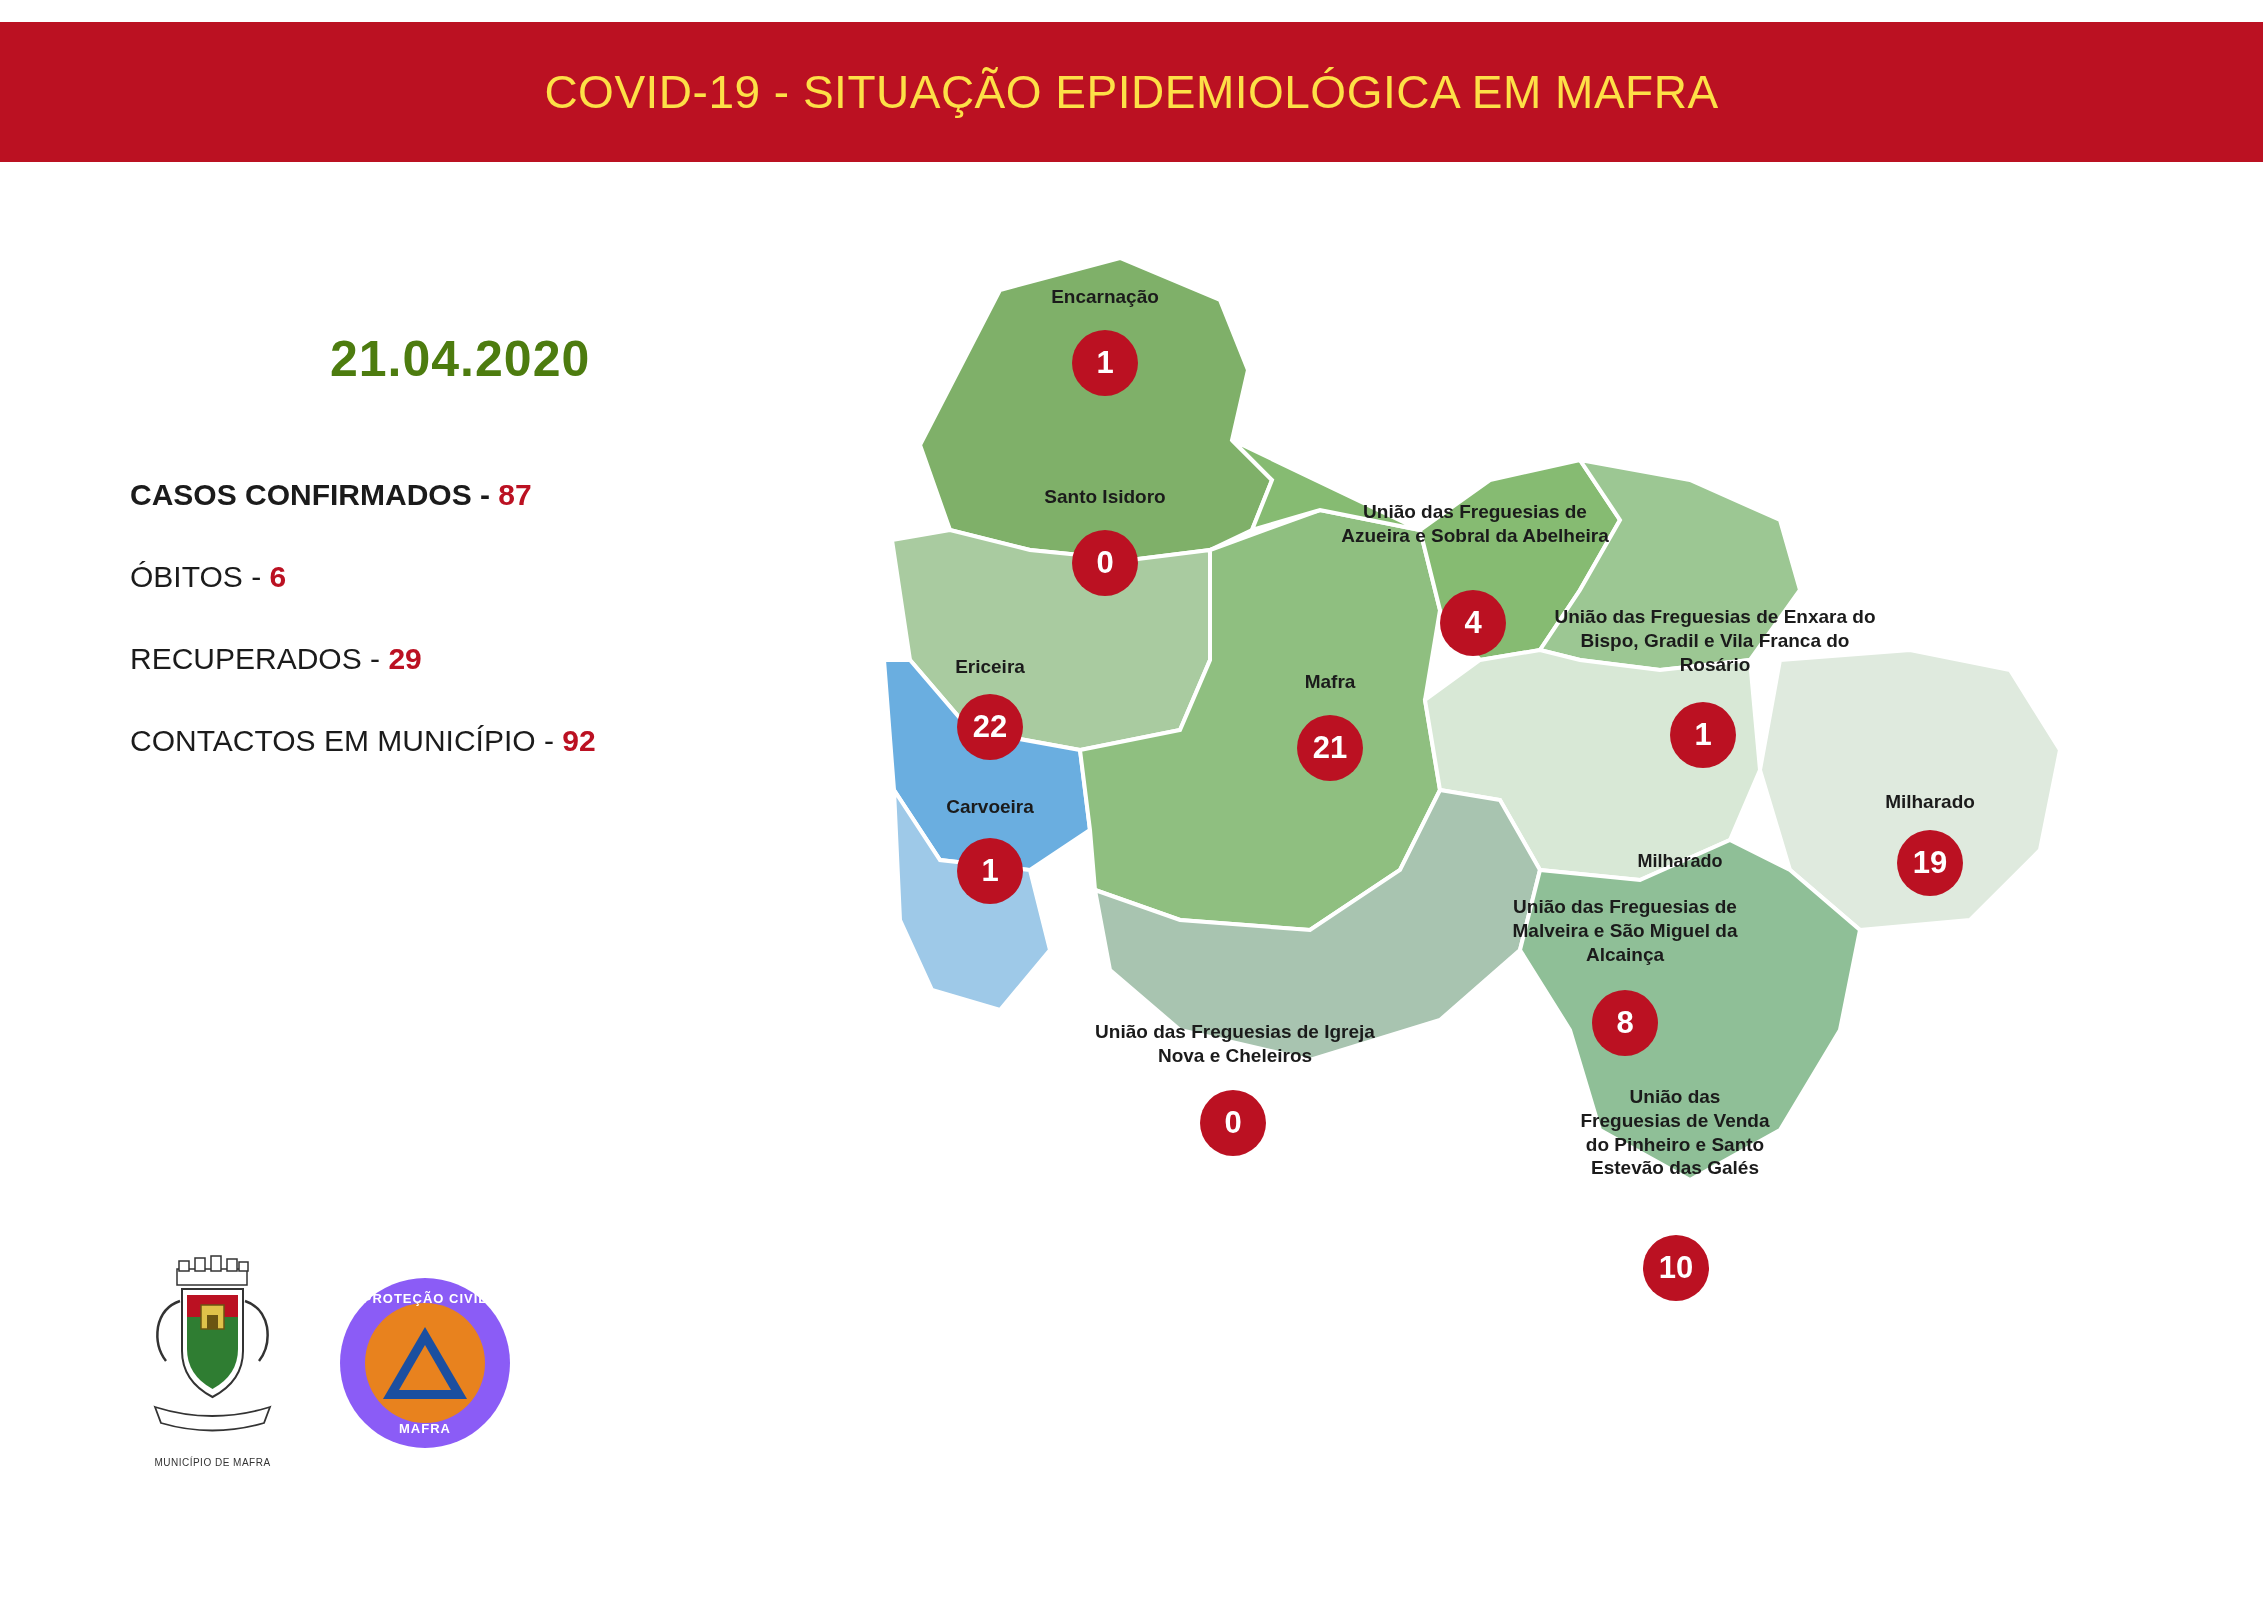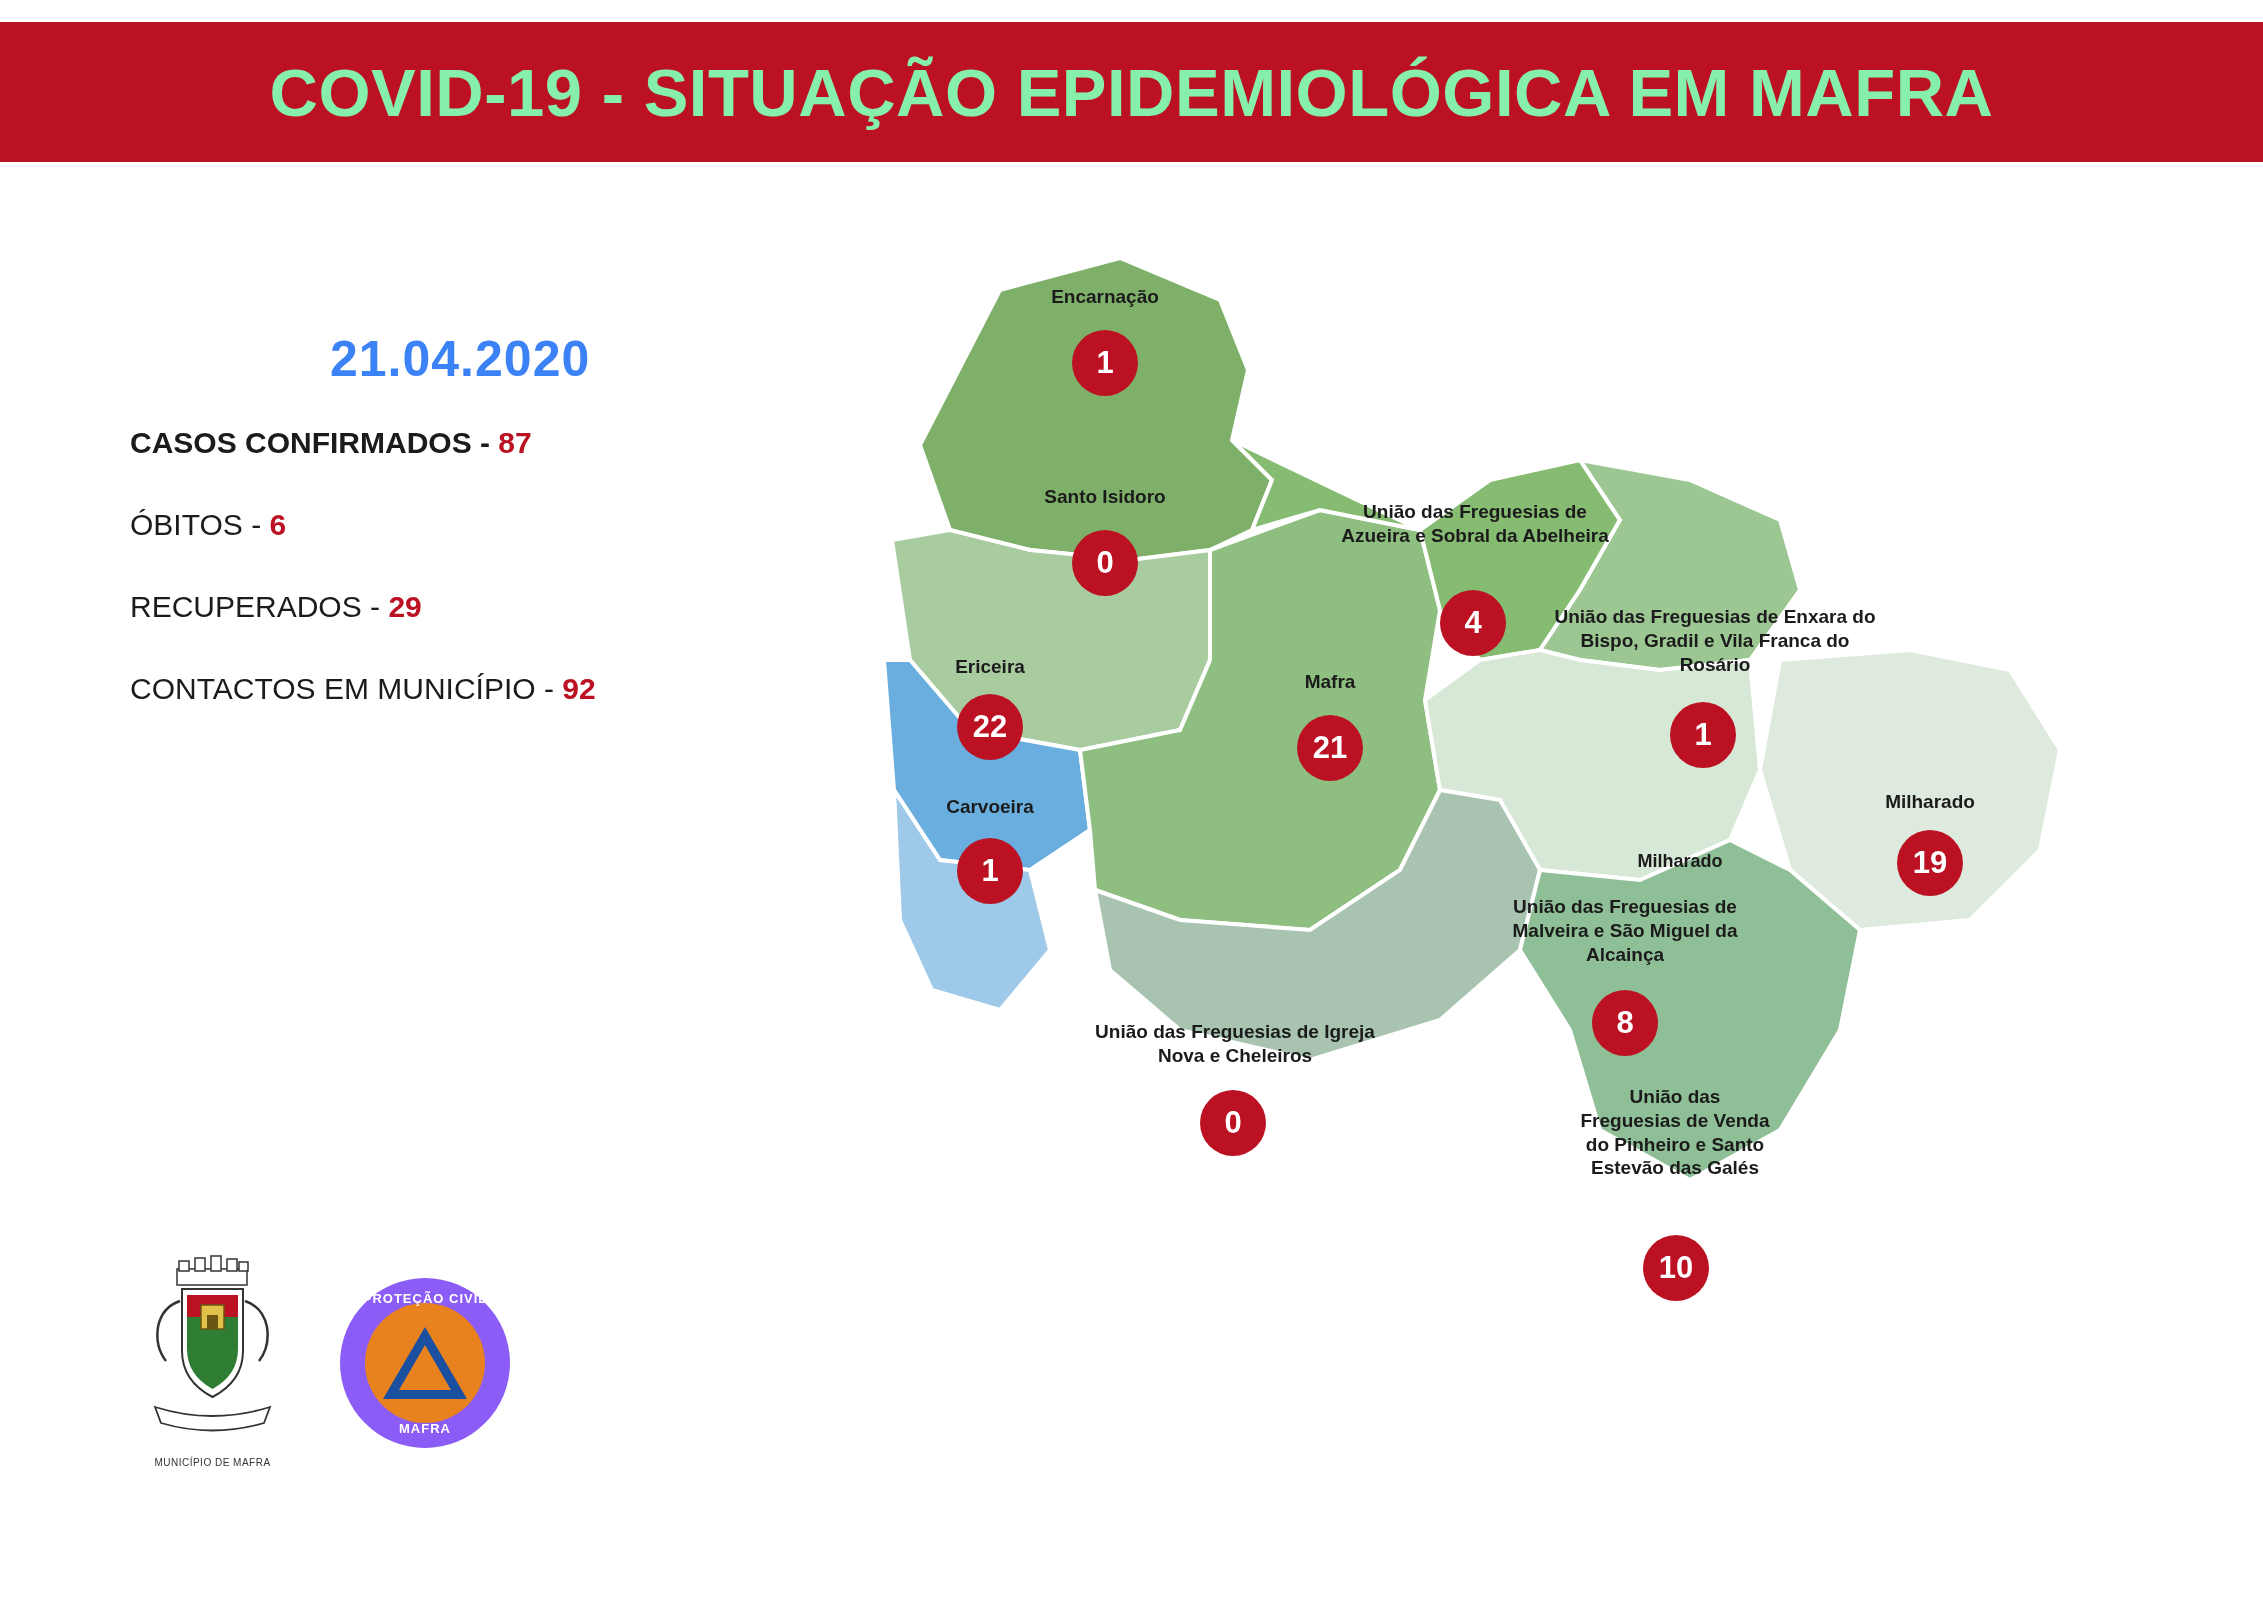--- a/index.html
+++ b/index.html
@@ -22,41 +22,41 @@
     left: 0;
     top: 22px;
     width: 2263px;
     height: 140px;
     background: #bb1122;
     display: flex;
     align-items: center;
     justify-content: center;
   }
   .header-title {
-    color: #86efac;
-    font-size: 67px;
-    font-weight: bold;
+    color: #fde047;
+    font-size: 46px;
+    font-weight: normal;
     letter-spacing: 0.5px;
     white-space: nowrap;
   }
 
   
   .left-panel {
     position: absolute;
     left: 130px;
     top: 330px;
     width: 820px;
   }
   .date-line {
     font-size: 50px;
     font-weight: bold;
     letter-spacing: 1px;
     margin-left: 200px;
-    margin-bottom: 38px;
-    color: #3b82f6;
+    margin-bottom: 90px;
+    color: #4d7c0f;
   }
   .stat-row {
     font-size: 30px;
     font-weight: bold;
     margin-bottom: 48px;
     white-space: nowrap;
     color: #1b1b1b;
   }
   .stat-row .label-normal { font-weight: normal; }
   .stat-row .value {

